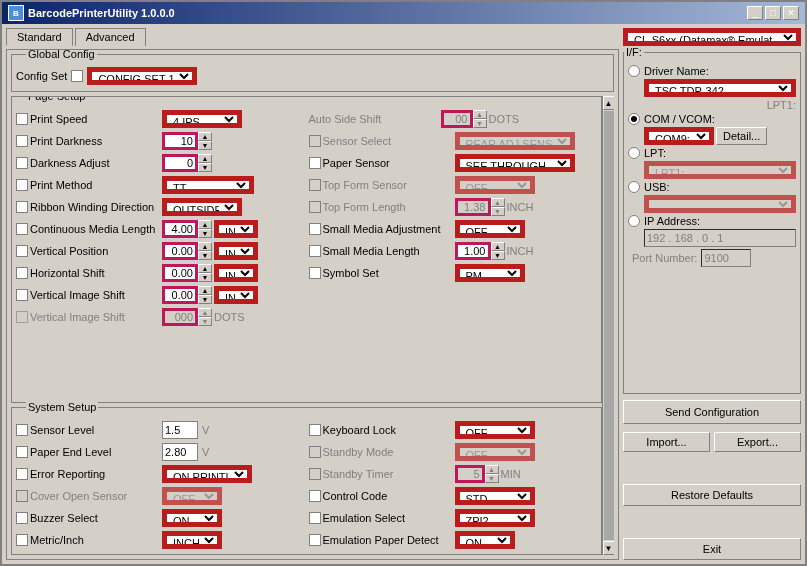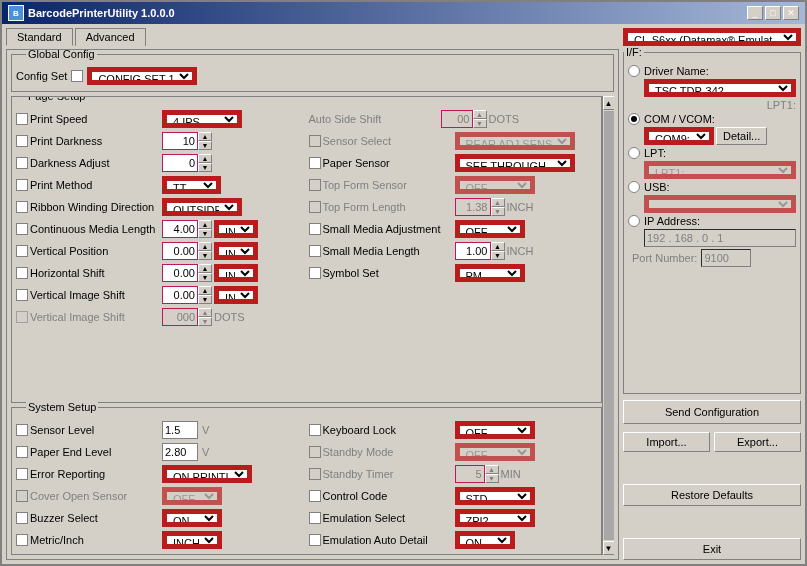--- a/index.html
+++ b/index.html
@@ -20,21 +20,21 @@
     .group-box { border: 1px solid #808080; padding: 4px; padding-top: 12px; position: relative; }
     .group-label { position: absolute; top: -7px; left: 14px; background: #d4d0c8; padding: 0 2px; font-size: 11px; }
     .col { flex: 1; display: flex; flex-direction: column; gap: 2px; }
     .row { display: flex; align-items: center; gap: 2px; height: 20px; }
     .row-label { width: 130px; color: #000; white-space: nowrap; font-size: 11px; }
     .row-label.gray { color: #808080; }
     .checkbox { width: 12px; height: 12px; border: 1px solid #808080; background: white; flex-shrink: 0; display: flex; align-items: center; justify-content: center; }
     select { height: 18px; font-size: 11px; background: white; border: 5px solid #b91c1c; padding: 0 2px; }
     input[type="text"] { height: 18px; font-size: 11px; background: white; border: 1px solid #808080; padding: 0 2px; }
     .spinner { display: flex; align-items: center; }
-    .spinner input { width: 36px; height: 18px; font-size: 11px; border: 1px solid #be185d; padding: 0 2px; text-align: right; }
+    .spinner input { width: 36px; height: 18px; font-size: 11px; border: 3px solid #be185d; padding: 0 2px; text-align: right; }
     .spinner-btns { display: flex; flex-direction: column; }
     .spinner-btn { width: 14px; height: 9px; background: #d4d0c8; border: 1px solid; border-color: #fff #808080 #808080 #fff; font-size: 7px; display: flex; align-items: center; justify-content: center; cursor: pointer; }
     .unit-label { font-size: 11px; margin-left: 2px; color: #808080; }
     .scrollbar { width: 12px; background: #d4d0c8; border-left: 1px solid #808080; display: flex; flex-direction: column; align-items: center; }
     .scroll-btn { width: 12px; height: 14px; background: #d4d0c8; border: 1px solid; border-color: #fff #808080 #808080 #fff; display: flex; align-items: center; justify-content: center; font-size: 8px; cursor: pointer; }
     .scroll-track { flex: 1; background: #a8a8a8; width: 10px; margin: 1px; }
     .rp-group { border: 1px solid #808080; padding: 4px; padding-top: 10px; position: relative; margin-bottom: 2px; }
     .rp-label { position: absolute; top: -7px; left: 0; background: #d4d0c8; padding: 0 2px; font-size: 11px; }
     .radio-row { display: flex; align-items: center; gap: 4px; margin: 2px 0; }
     .radio { width: 12px; height: 12px; border-radius: 50%; border: 1px solid #808080; background: white; display: flex; align-items: center; justify-content: center; flex-shrink: 0; }
@@ -120,21 +120,21 @@
                       <div class="spinner-btns">
                         <div class="spinner-btn">▲</div>
                         <div class="spinner-btn">▼</div>
                       </div>
                     </div>
                   </div>
 
                   <div class="row">
                     <div class="checkbox"></div>
                     <span class="row-label">Print Method</span>
-                    <select style="width:59px;"><option>TT</option></select>
+                    <select style="width:92px;"><option>TT</option></select>
                   </div>
 
                   <div class="row">
                     <div class="checkbox"></div>
                     <span class="row-label">Ribbon Winding Direction</span>
                     <select style="width:80px;"><option>OUTSIDE</option></select>
                   </div>
 
                   <div class="row">
                     <div class="checkbox"></div>
@@ -342,21 +342,21 @@
                     <span class="row-label">Control Code</span>
                     <select style="width:80px;"><option>STD</option></select>
                   </div>
                   <div class="row">
                     <div class="checkbox"></div>
                     <span class="row-label">Emulation Select</span>
                     <select style="width:80px;"><option>ZPI2</option></select>
                   </div>
                   <div class="row">
                     <div class="checkbox"></div>
-                    <span class="row-label">Emulation Auto Detail</span>
+                    <span class="row-label">Emulation Paper Detect</span>
                     <select style="width:60px;"><option>ON</option></select>
                   </div>
                 </div>
               </div>
             </div>
           </div>
 
           <div class="scrollbar">
             <div class="scroll-btn">▲</div>
             <div class="scroll-track"></div>

